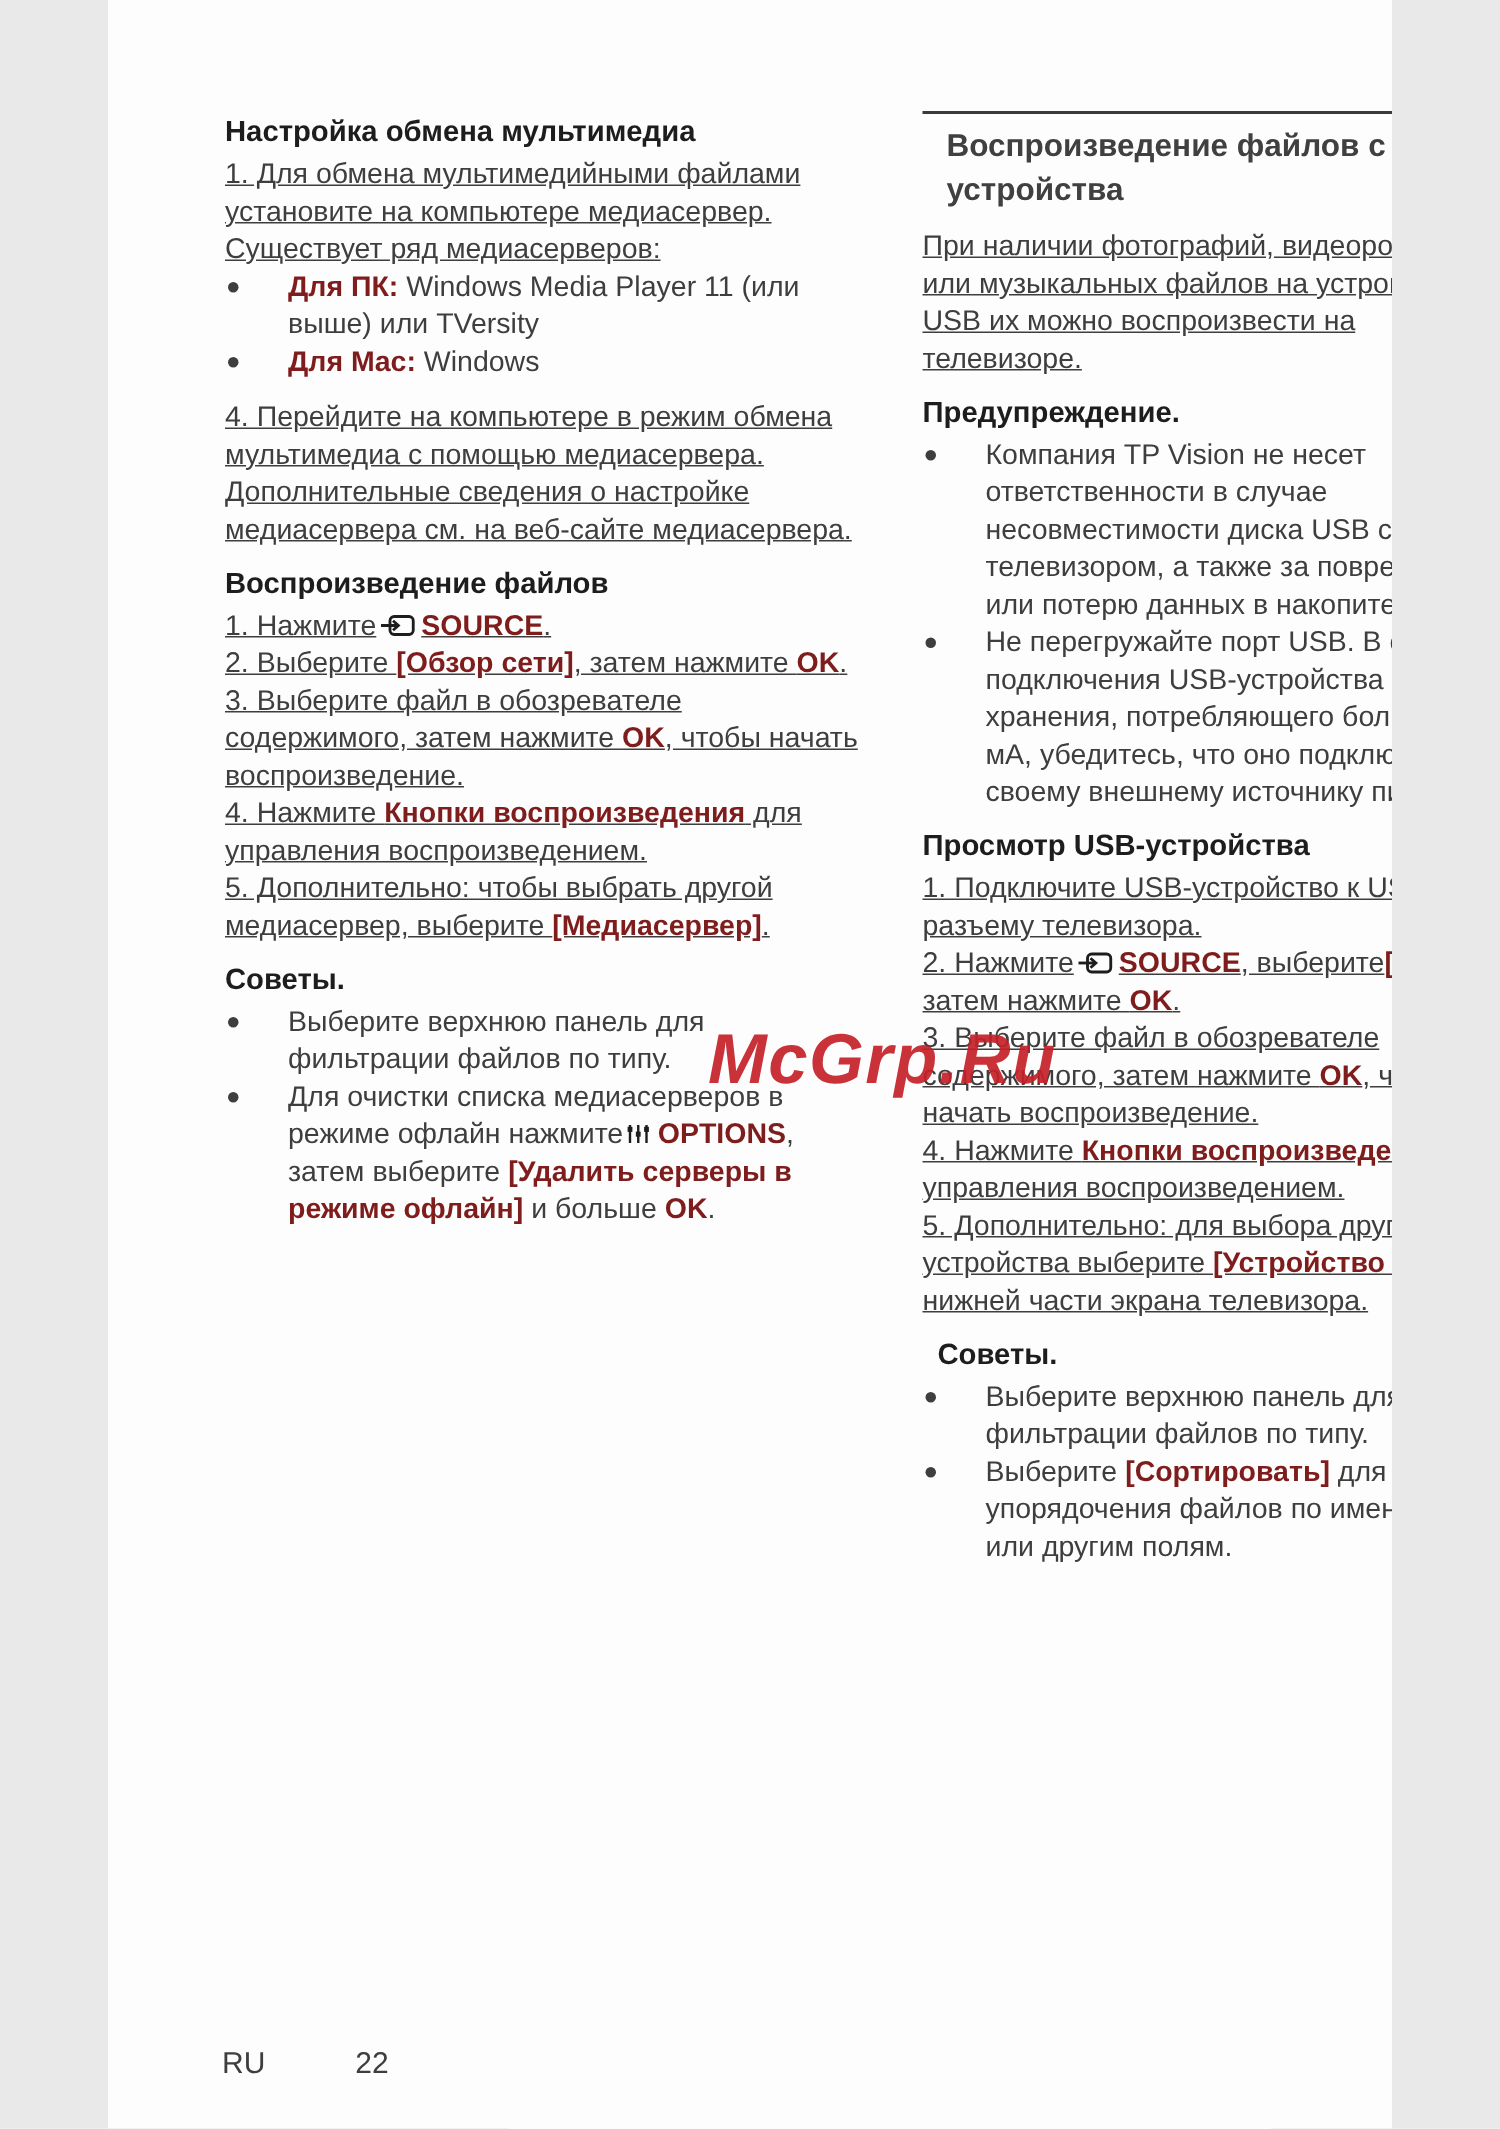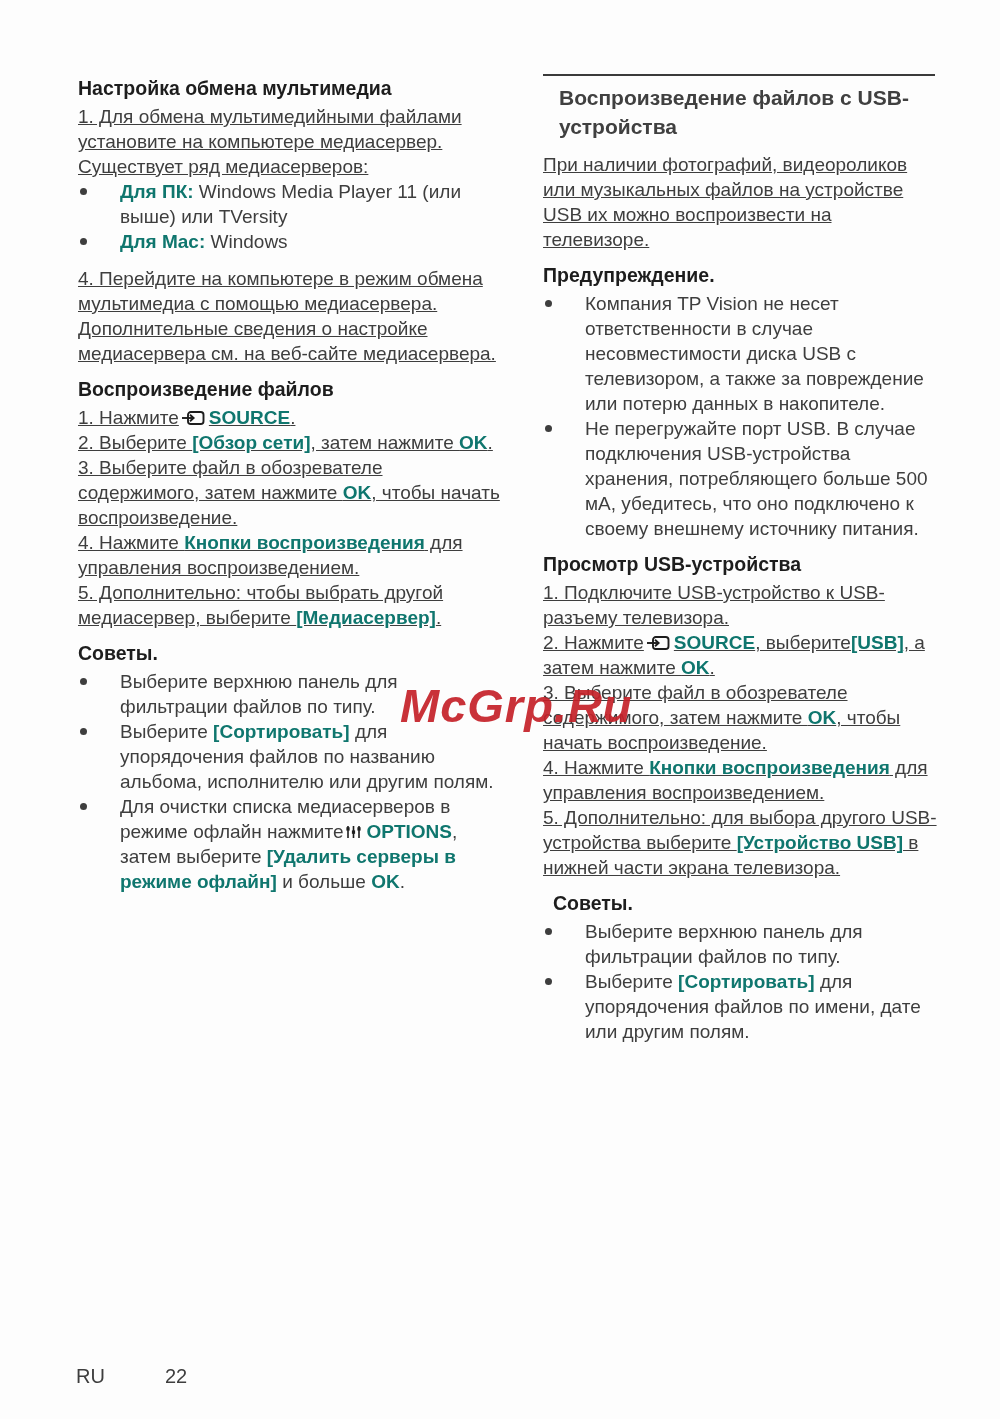--- a/index.html
+++ b/index.html
@@ -1,29 +1,29 @@
 <!DOCTYPE html>
 <html><head>
 <meta charset="utf-8">
 <style>
   html,body{margin:0;padding:0;background:#e9e9e9;}
   .page{
-    position:relative;width:1000px;height:1419px;margin:0 auto;
+    position:relative;width:856px;height:1419px;margin:0 auto;
     background:#fdfdfd;overflow:hidden;
     font-family:"Liberation Sans",sans-serif;
     color:#3e3e3e;font-size:19px;line-height:25px;
   }
   .col{position:absolute;}
   .col-left{left:78px;top:76px;width:428px;}
   .col-right{left:543px;top:74px;width:400px;}
   p.para{margin:0;text-decoration:underline;}
   .h3{font-weight:bold;color:#1d1d1d;font-size:19.5px;margin:11px 0 3px;}
   .h3.first{margin-top:0;}
   .h2{font-weight:bold;color:#404040;font-size:21px;line-height:29px;margin:3px 16px 11px;}
-  .b{font-weight:bold;color:#0f766e;}
+  .b{font-weight:bold;color:#7f1d1d;}
   .gap{height:12px;}
   .bullet{display:flex;margin:0;}
   .dot{flex:0 0 42px;position:relative;}
   .dot::before{content:"";position:absolute;left:2px;top:9px;width:7px;height:7px;border-radius:50%;background:#3e3e3e;}
   .bt{flex:1;}
   .rule{height:0;border-top:2px solid #3a3a3a;width:392px;margin:0 0 7px 0;}
   .ind{margin-left:10px;}
   .inline-icon{display:inline-block;margin:0 4px 0 2px;color:#1d1d1d;}
   .inline-icon svg{vertical-align:-2px;}
   .watermark{
@@ -64,24 +64,20 @@
   </span><span class="b">SOURCE</span><span>.</span></p>
     <p class="para"><span>2. Выберите </span><span class="b">[Обзор сети]</span><span>, затем нажмите </span><span class="b">OK</span><span>.</span></p>
     <p class="para"><span>3. Выберите файл в обозревателе содержимого, затем нажмите </span><span class="b">OK</span><span>, чтобы начать воспроизведение.</span></p>
     <p class="para"><span>4. Нажмите </span><span class="b">Кнопки воспроизведения</span><span> для управления воспроизведением.</span></p>
     <p class="para"><span>5. Дополнительно: чтобы выбрать другой медиасервер, выберите </span><span class="b">[Медиасервер]</span><span>.</span></p>
 
     <div class="h3">Советы.</div>
     <div class="bullet">
       <span class="dot"></span>
       <span class="bt"><span>Выберите верхнюю панель для фильтрации файлов по типу.</span></span>
-    </div>
-    <div class="bullet">
-      <span class="dot"></span>
-      <span class="bt"><span>Выберите </span><span class="b">[Сортировать]</span><span> для упорядочения файлов по названию альбома, исполнителю или другим полям.</span></span>
     </div>
     <div class="bullet">
       <span class="dot"></span>
       <span class="bt"><span>Для очистки списка медиасерверов в режиме офлайн нажмите</span><span class="inline-icon">
     <svg width="17" height="16" viewBox="0 0 17 16" aria-hidden="true">
       <path d="M3 2 V14 M8.5 2 V14 M14 2 V14" stroke="currentColor" stroke-width="1.6" fill="none"></path>
       <rect x="1.4" y="3.2" width="3.2" height="3.4" fill="currentColor"></rect>
       <rect x="6.9" y="6.4" width="3.2" height="3.4" fill="currentColor"></rect>
       <rect x="12.4" y="3.2" width="3.2" height="3.4" fill="currentColor"></rect>
     </svg>

